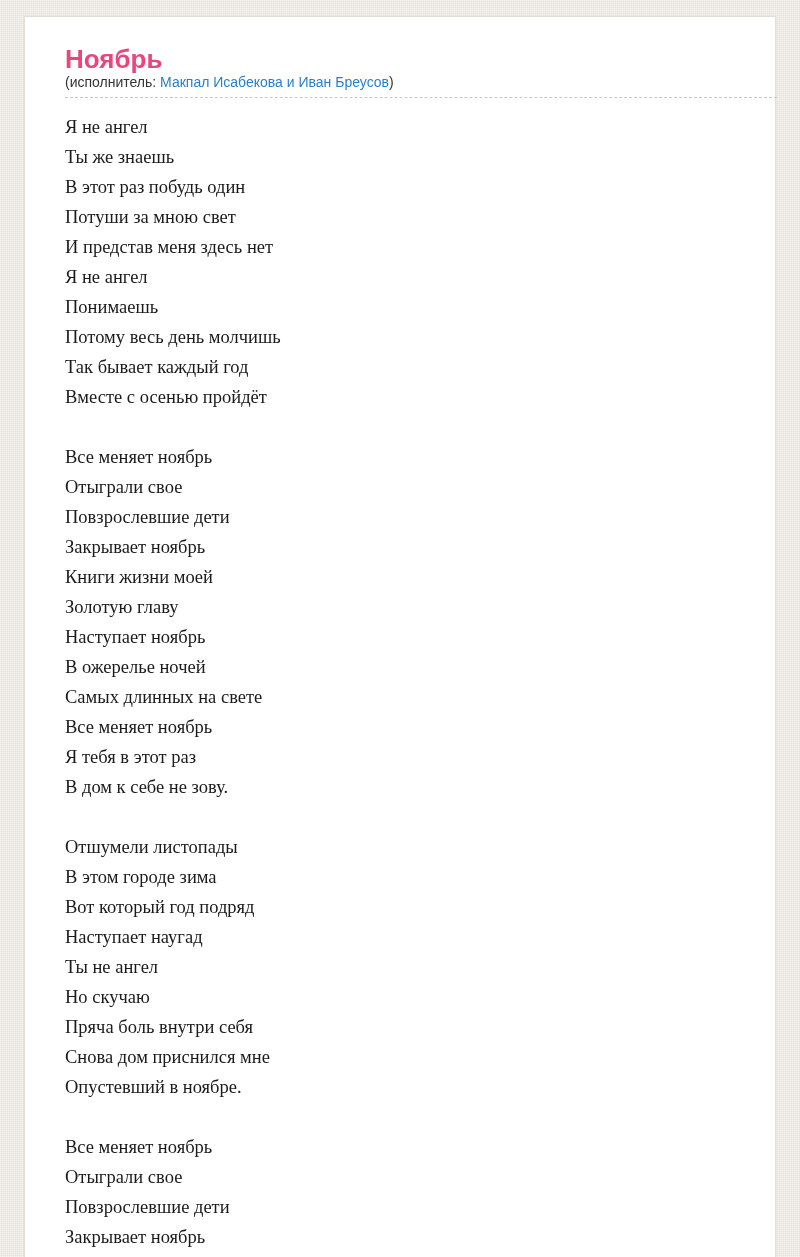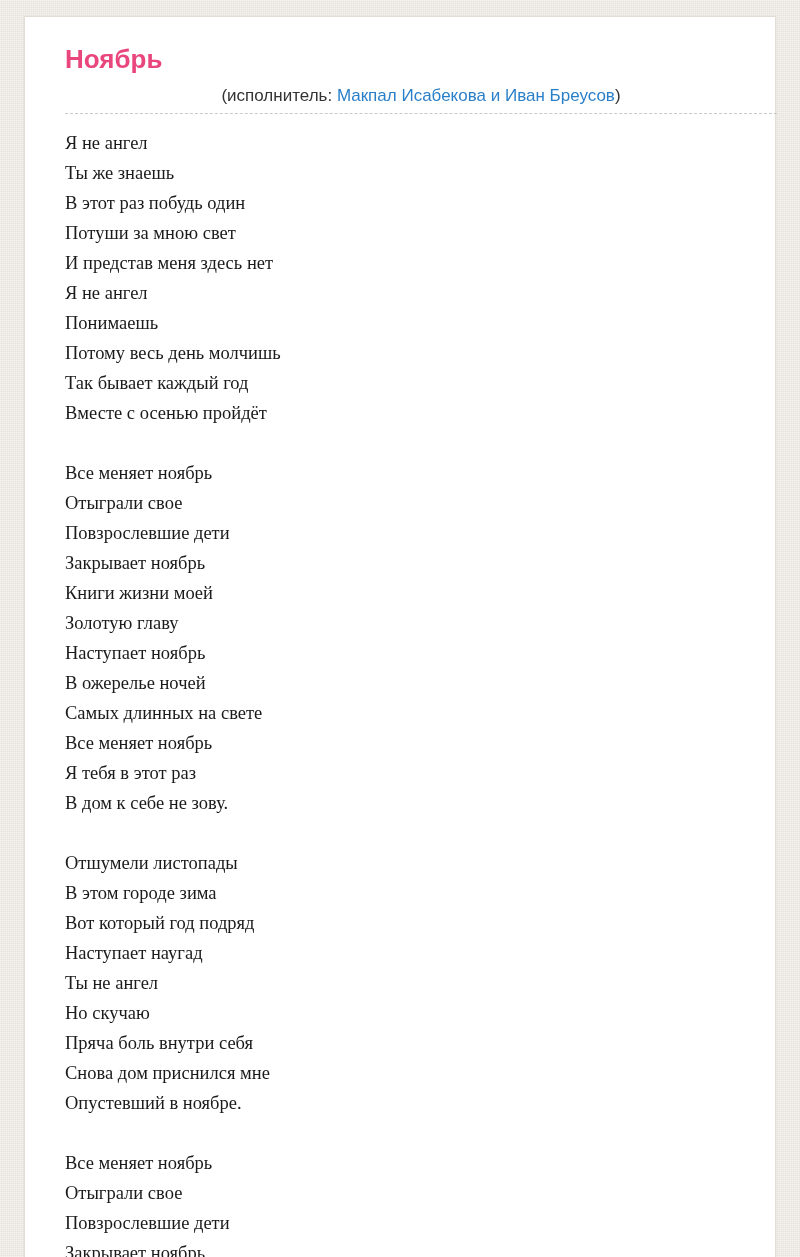--- a/index.html
+++ b/index.html
@@ -33,33 +33,32 @@
     background: #ffffff;
     border: 1px solid #e2ddd6;
     box-shadow: 0 1px 2px rgba(0,0,0,0.07);
     box-sizing: border-box;
     padding: 28px 18px 10px 18px;
   }
   .song-title {
     font-size: 26px;
     color: #e8467c;
     font-weight: bold;
-    margin: 0 0 12px 22px;
+    margin: 0 0 0 22px;
     line-height: 1.1;
     font-family: "Liberation Sans", sans-serif;
   }
   .artist-line {
     margin: 0 0 6px 22px;
-    font-size: 17px;
+    font-size: 14px;
     color: #333333;
     padding-bottom: 7px;
     border-bottom: 1px dashed #c9c9c9;
     width: 712px;
     box-sizing: border-box;
-    text-align: center;
   }
   .artist-line a {
     color: #2a7fc9;
     text-decoration: none;
   }
   .lyrics {
     margin: 14px 0 0 22px;
     font-size: 18.5px;
     line-height: 30px;
     color: #1b1b1b;

